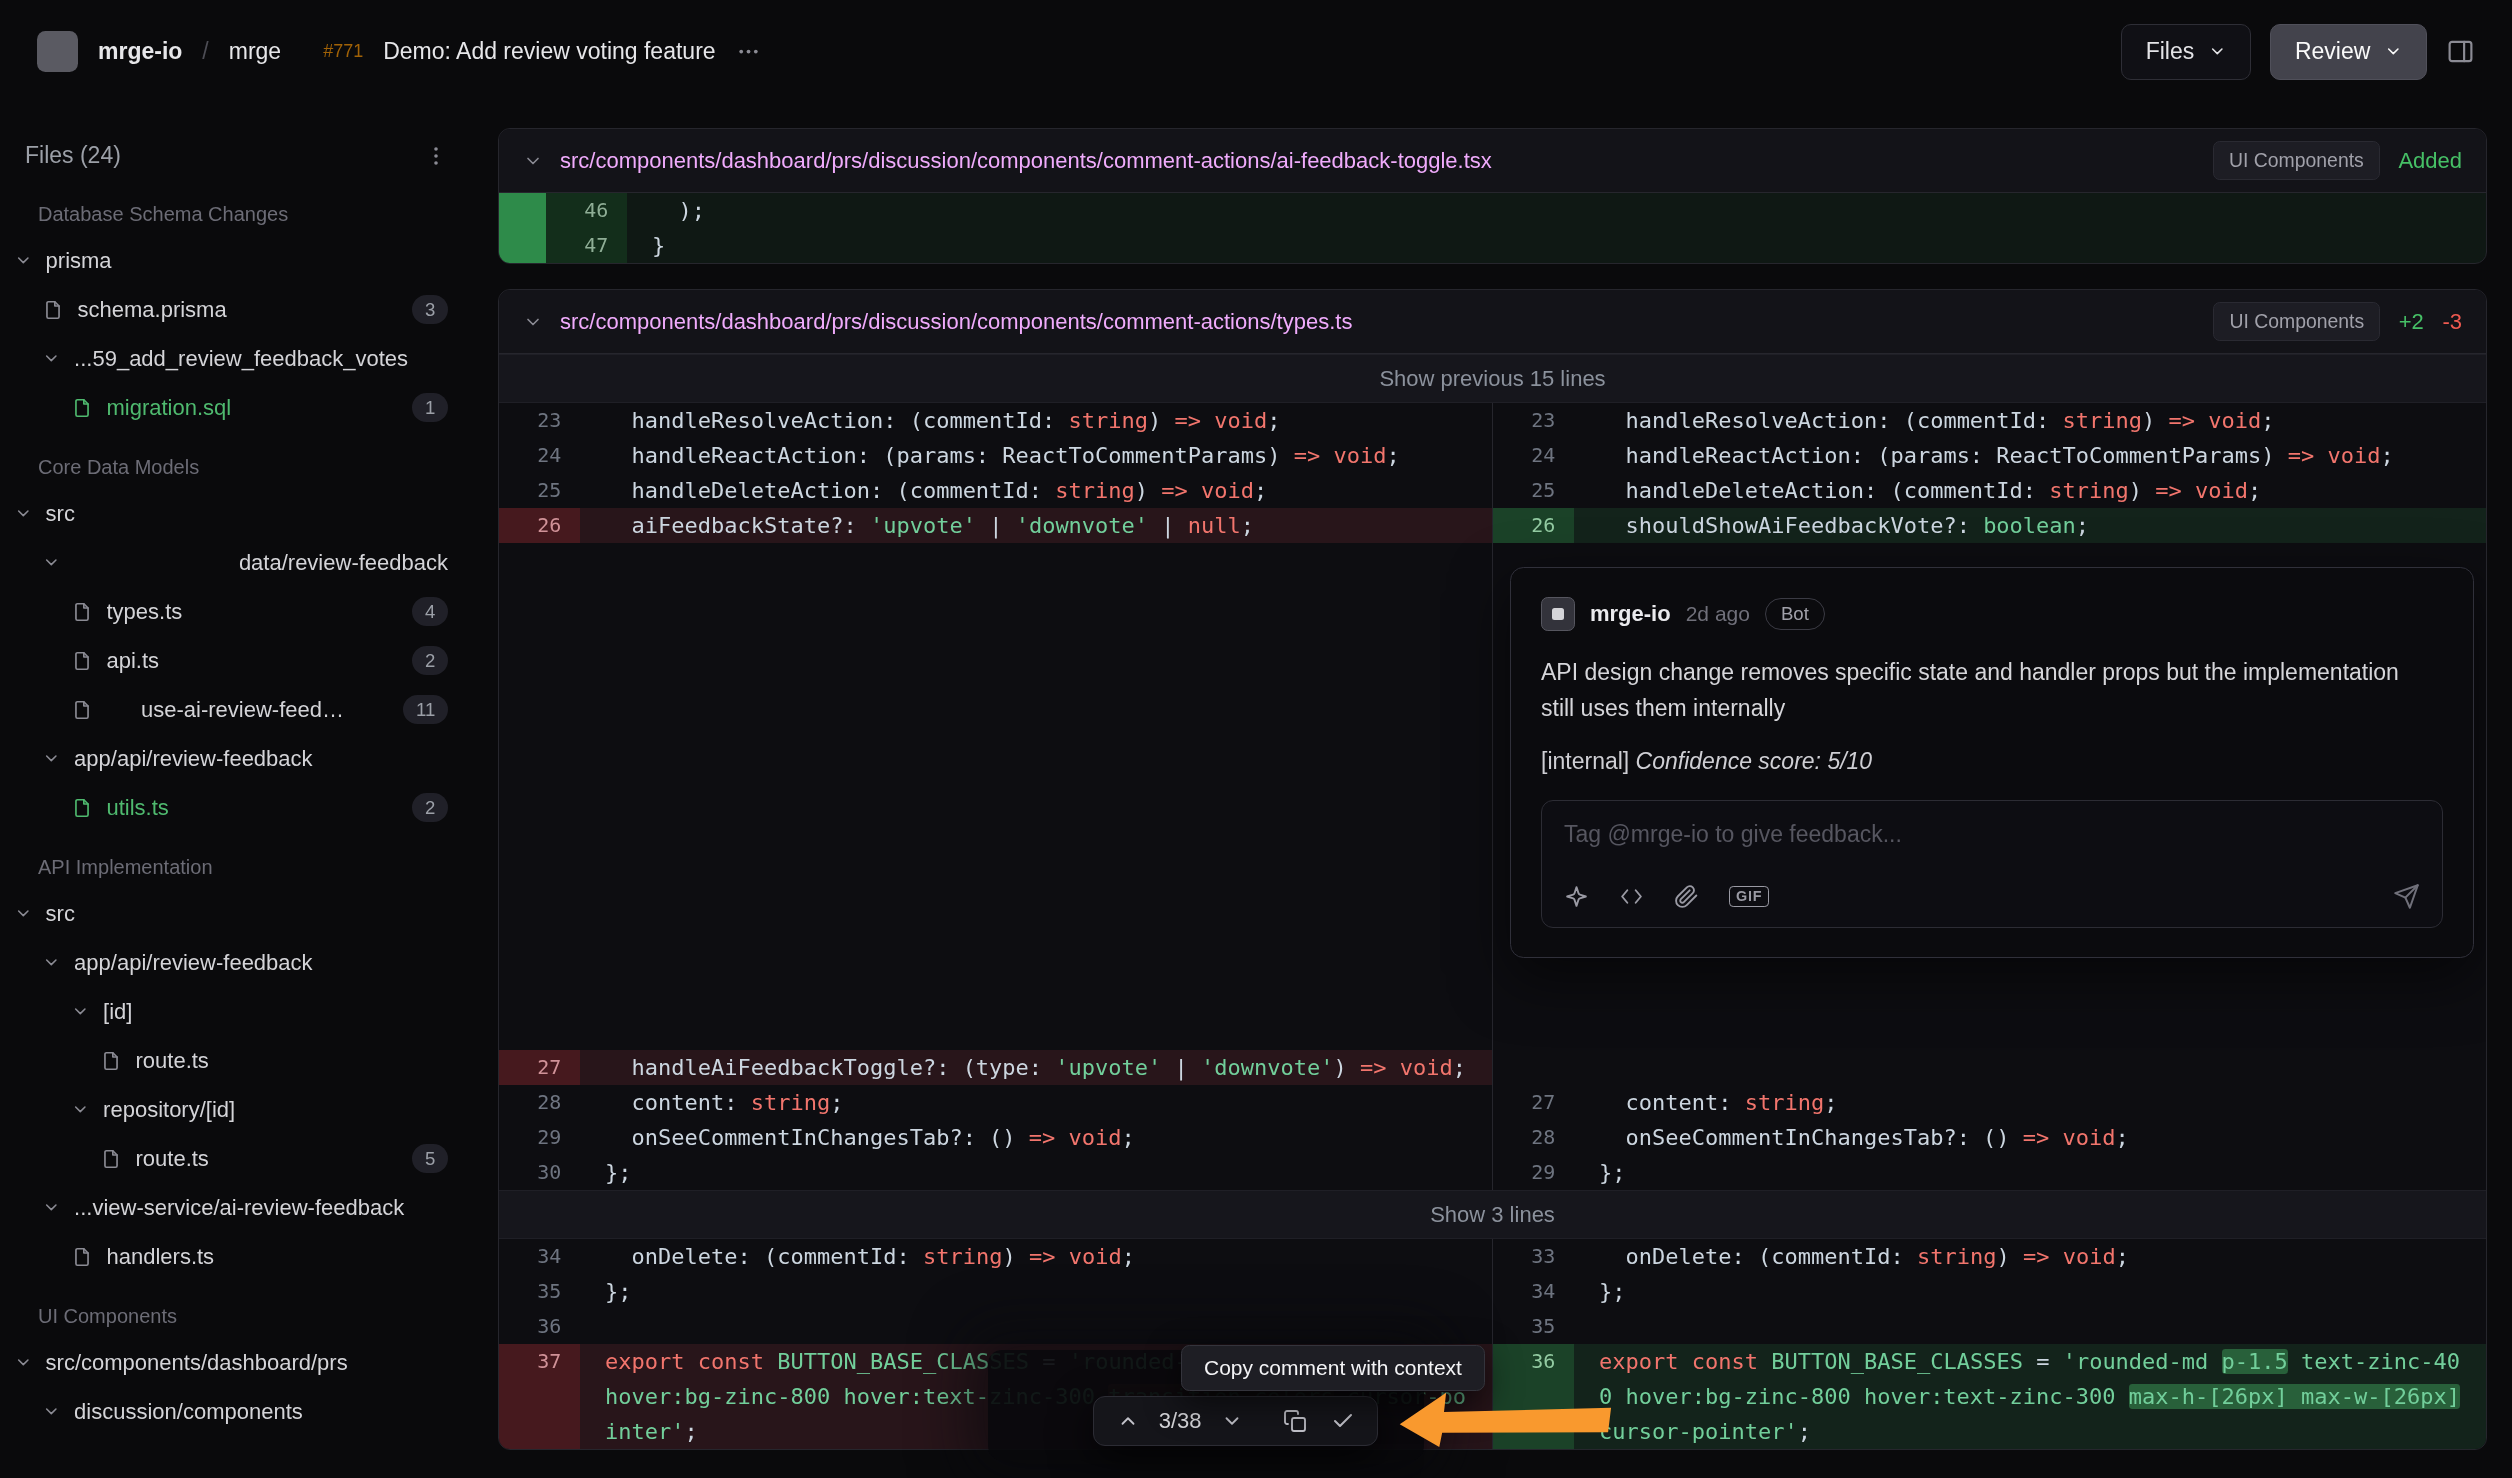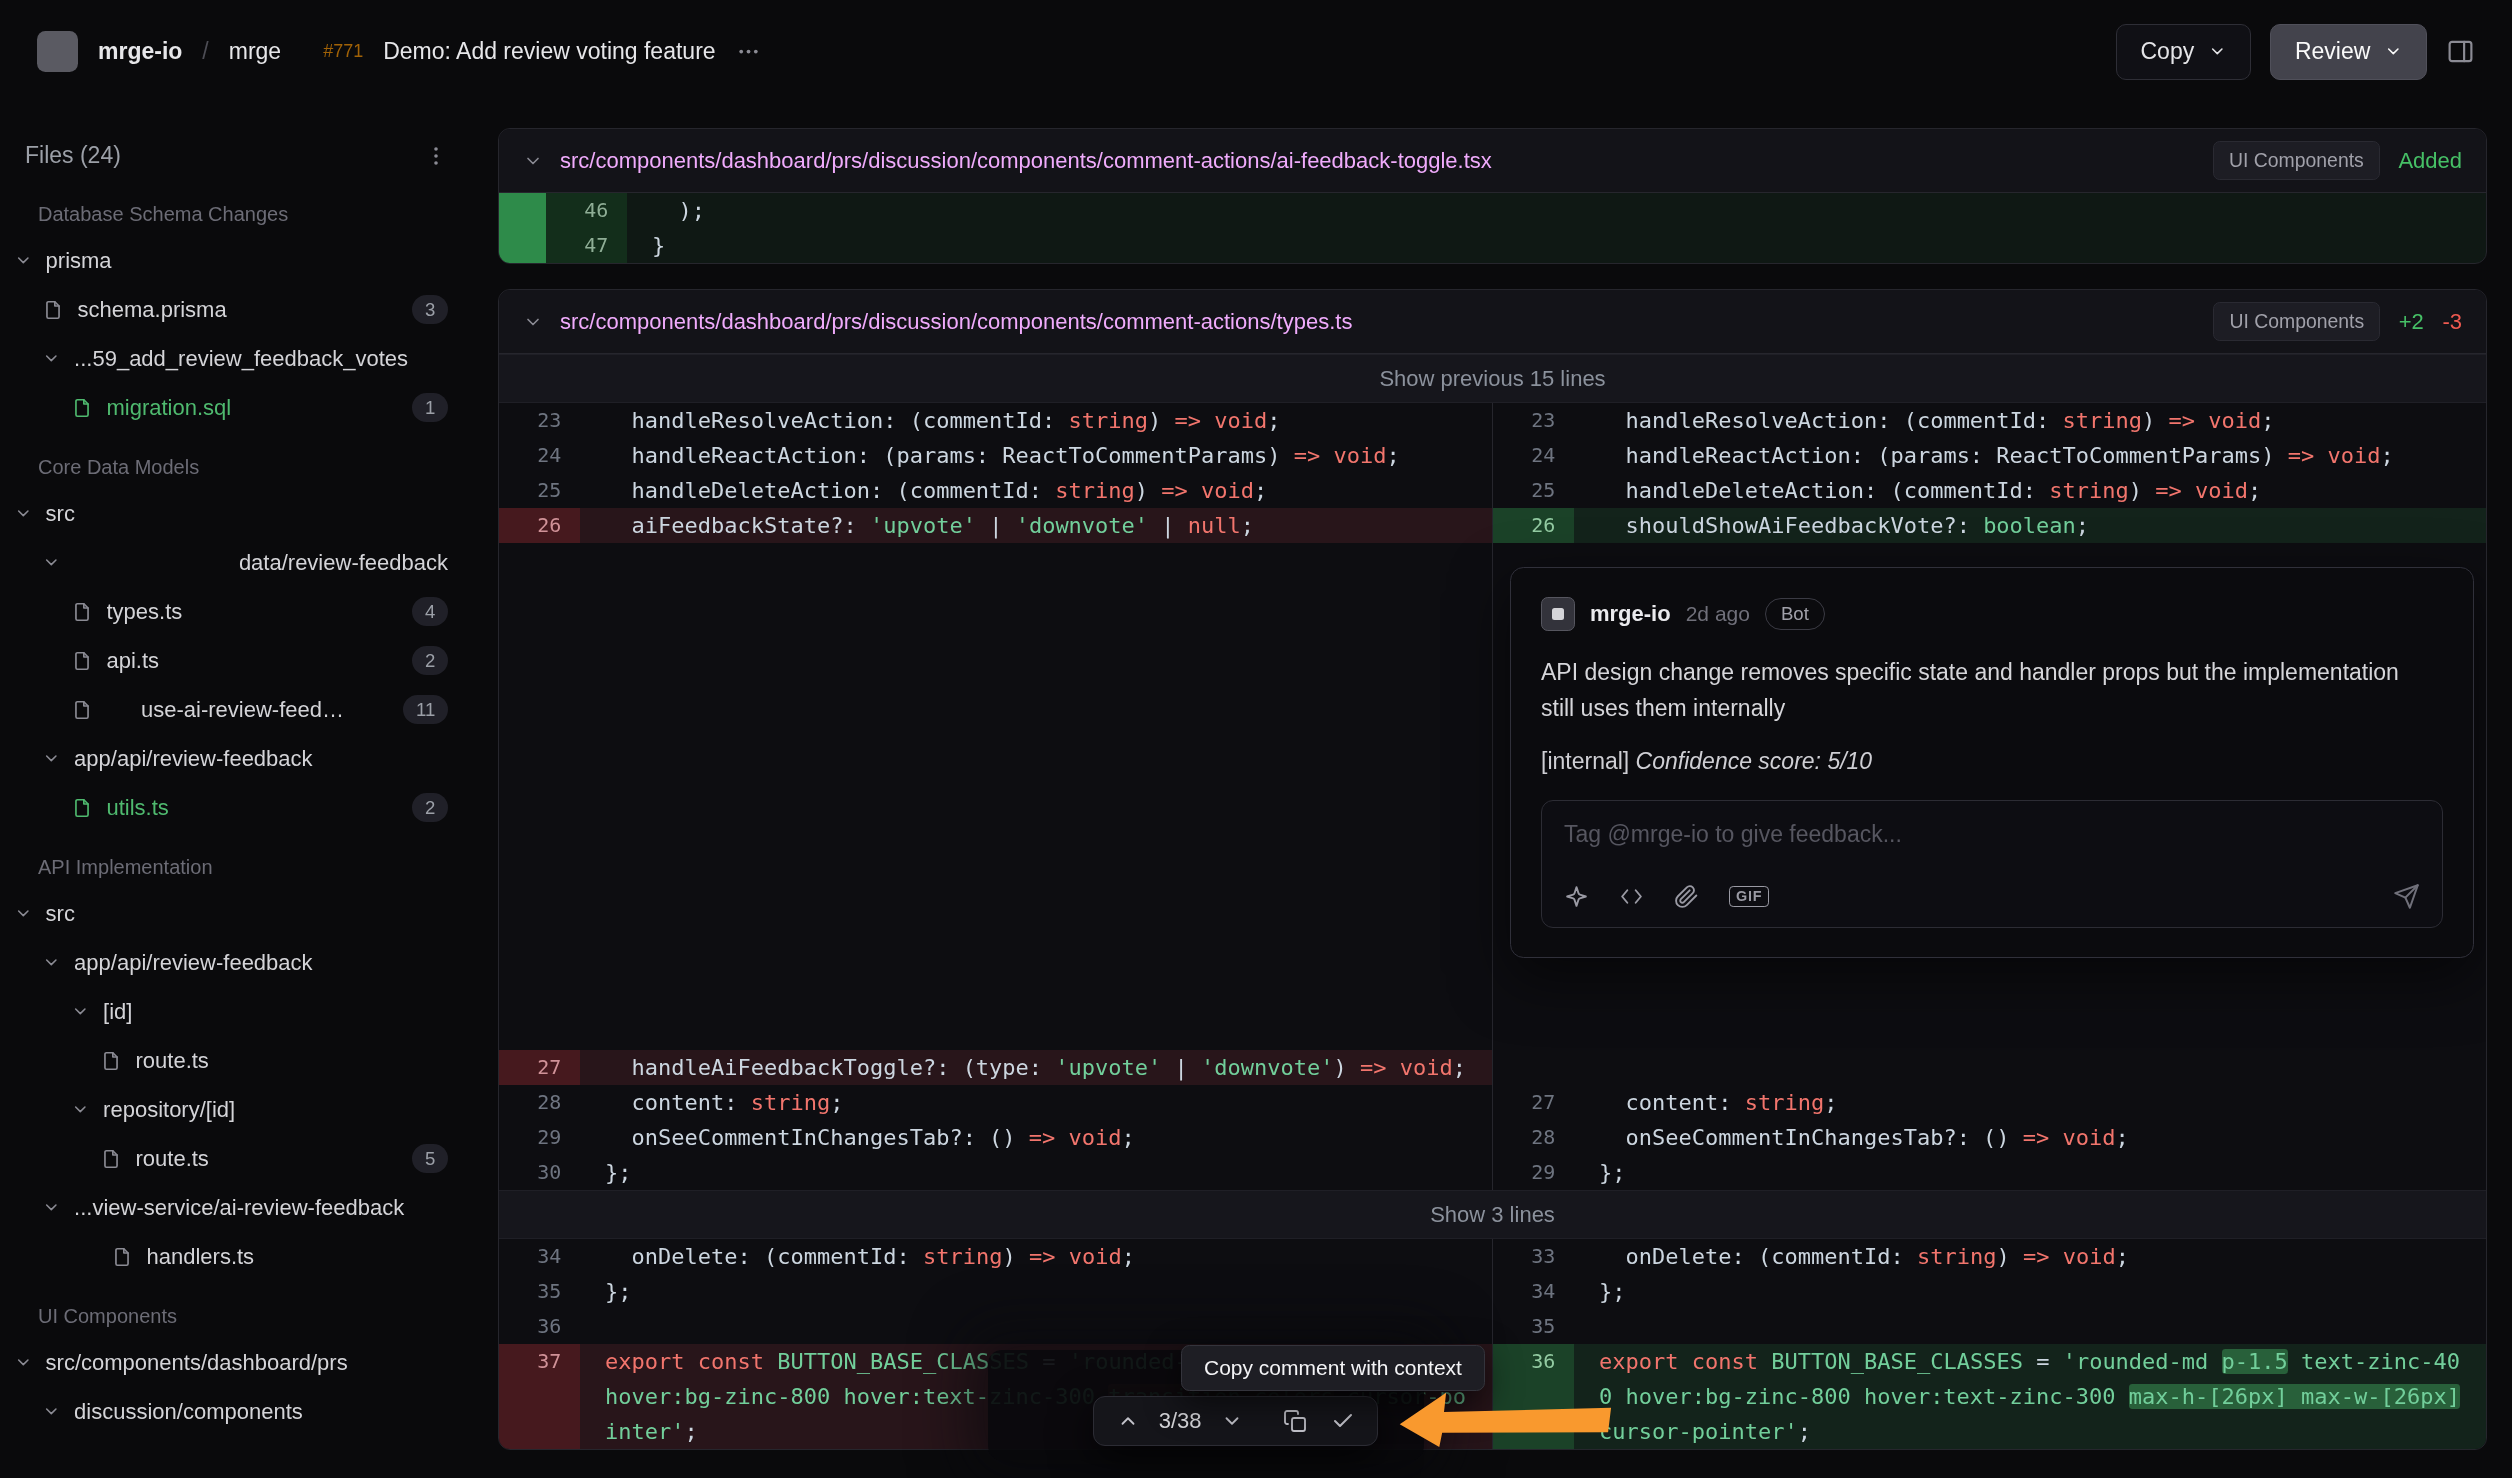--- a/index.html
+++ b/index.html
@@ -139,21 +139,21 @@
     <span class="icon-btn">
       <svg width="25" height="25" viewBox="0 0 24 24" fill="currentColor">
           <circle cx="5" cy="12" r="1.8"></circle>
           <circle cx="12" cy="12" r="1.8"></circle>
           <circle cx="19" cy="12" r="1.8"></circle>
         </svg>
     </span>
   </div>
   <div class="tb-right">
     <button class="btn btn-merge">
-      <span>Copy</span>
+      <span>Files</span>
       <svg width="18.6" height="18.6" viewBox="0 0 24 24" fill="none" stroke="currentColor" stroke-width="2" stroke-linecap="round" stroke-linejoin="round">
           <path d="m6 9 6 6 6-6"></path>
         </svg>
     </button>
     <button class="btn btn-review">
       <span>Review</span>
       <svg width="18.6" height="18.6" viewBox="0 0 24 24" fill="none" stroke="currentColor" stroke-width="2" stroke-linecap="round" stroke-linejoin="round">
           <path d="m6 9 6 6 6-6"></path>
         </svg>
     </button>
@@ -297,21 +297,21 @@
         </svg>
         <span class="tree-label">route.ts</span>
         <span class="badge">5</span>
       </div>
       <div class="tree-row" style="padding-left: 42px;">
         <svg class="chev" width="18.6" height="18.6" viewBox="0 0 24 24" fill="none" stroke="currentColor" stroke-width="2" stroke-linecap="round" stroke-linejoin="round">
           <path d="m6 9 6 6 6-6"></path>
         </svg>
         <span class="tree-label">...view-service/ai-review-feedback</span>
       </div>
-      <div class="tree-row" style="padding-left: 111px;">
+      <div class="tree-row" style="padding-left: 71px;">
         <svg class="ficon" width="22" height="22" viewBox="0 0 24 24" fill="none" stroke="currentColor" stroke-width="1.8" stroke-linecap="round" stroke-linejoin="round">
           <path d="M14 3H7a1.6 1.6 0 0 0-1.6 1.6v14.8A1.6 1.6 0 0 0 7 21h10a1.6 1.6 0 0 0 1.6-1.6V7.6z"></path>
           <path d="M14 3v4.6h4.6"></path>
         </svg>
         <span class="tree-label">handlers.ts</span>
       </div>
       <div class="section-label">UI Components</div>
       <div class="tree-row" style="padding-left: 13.5px;">
         <svg class="chev" width="18.6" height="18.6" viewBox="0 0 24 24" fill="none" stroke="currentColor" stroke-width="2" stroke-linecap="round" stroke-linejoin="round">
           <path d="m6 9 6 6 6-6"></path>

